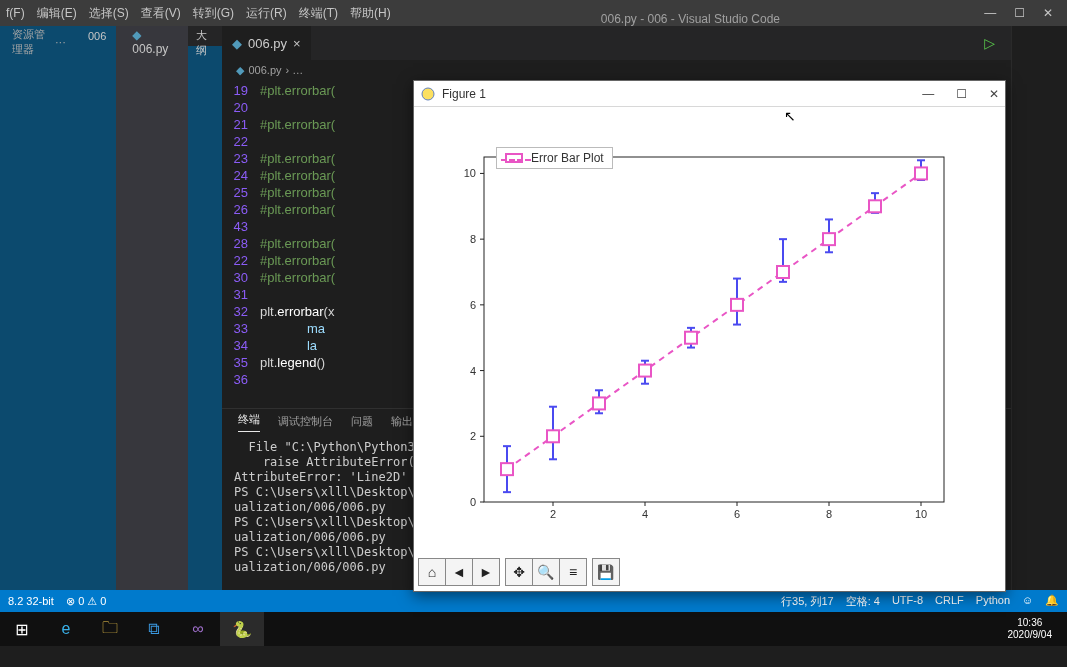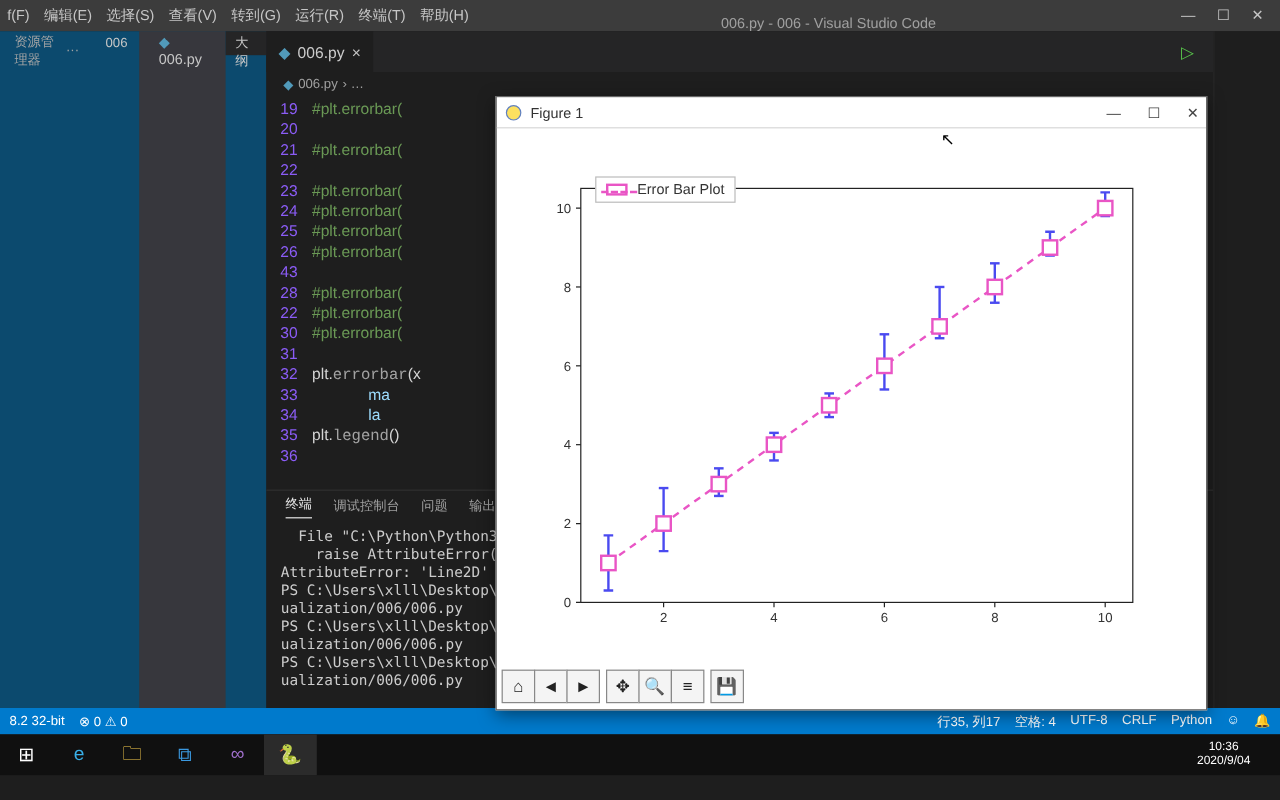--- a/index.html
+++ b/index.html
@@ -32,21 +32,21 @@
 .runicon { margin-left:auto; margin-right:16px; color:#57c24a; cursor:pointer; font-size:14px; }
 .bc { height:20px; padding:0 14px; font-size:11px; color:#a0a0a0; display:flex; align-items:center; gap:4px; }
 .bc .dot { color:#519aba; }
 
 .codearea { flex:1; display:flex; font-family:Consolas,monospace; font-size:13px; line-height:17px; overflow:hidden; }
 .gutter { width:38px; text-align:right; color:#8b5cf6; padding-right:12px; padding-top:2px; }
 .gutter div { height:17px; }
 .code { flex:1; color:#d4d4d4; padding-top:2px; position:relative; }
 .code .ln { height:17px; white-space:pre; }
 .c-comment { color:#6a9955; }
-.c-fn { color:#a3a3a3;font-family:Liberation Mono, monospace; }
+.c-fn { color:#ffffff; }
 .c-kw { color:#9cdcfe; }
 
 .panelbar { height:26px; display:flex; align-items:center; font-size:11px; padding-left:16px; gap:18px; color:#a0a0a0; border-top:1px solid #303030; }
 .panelbar .ptab { cursor:pointer; }
 .panelbar .ptab.active { color:#e7e7e7; border-bottom:1px solid #e7e7e7; padding-bottom:4px; }
 .panelbar .pright { margin-left:auto; display:flex; gap:14px; padding-right:16px; color:#c6c6c6; }
 .terminal { flex:0 0 156px; font-family:Consolas,monospace; font-size:12px; color:#ccc; padding:6px 12px; line-height:15px; white-space:pre; overflow:hidden; }
 
 
 .rstrip { width:56px; background:#1e1e1e; border-left:1px solid #2a2a2a; }
@@ -55,21 +55,21 @@
 .outline { height:20px; background:#252526; font-size:11px; color:#c6c6c6; padding:2px 8px; }
 
 
 .statusbar { height:22px; background:#007acc; color:#fff; display:flex; align-items:center; font-size:11px; padding:0 8px; gap:10px; }
 .statusbar .sbl { display:flex; gap:12px; align-items:center; }
 .statusbar .sbr { margin-left:auto; display:flex; gap:12px; }
 
 
 .taskbar { height:34px; background:#101010; display:flex; align-items:center; }
 .taskbar .tb { width:44px; height:100%; display:flex; align-items:center; justify-content:center; color:#fff; font-size:16px; }
-.taskbar .clock { margin-left:auto; color:#fff; font-size:10px; text-align:center; line-height:12px; padding-right:25px; }
+.taskbar .clock { margin-left:auto; color:#fff; font-size:10px; text-align:center; line-height:12px; padding-right:15px; }
 
 
 .figwin { position:absolute; left:413px; top:80px; width:593px; height:512px; background:#fff; border:1px solid #666; z-index:50; box-shadow:0 4px 14px rgba(0,0,0,.5); }
 .figtitle { height:26px; display:flex; align-items:center; font-size:12px; color:#333; padding:0 6px; gap:6px; border-bottom:1px solid #d8d8d8; }
 .figtitle .ficon { width:16px; height:16px; }
 .figtitle .wbtns { margin-left:auto; display:flex; gap:22px; color:#444; }
 .figtitle .wbtns span { cursor:pointer; }
 .figbody { position:relative; height:446px; }
 .figtoolbar { height:38px; display:flex; align-items:center; padding:0 4px; gap:0; }
 .ftbtn { width:28px; height:28px; border:1px solid #888; display:flex; align-items:center; justify-content:center; font-size:14px; color:#222; margin-right:-1px; cursor:pointer; background:#f4f4f4; }

